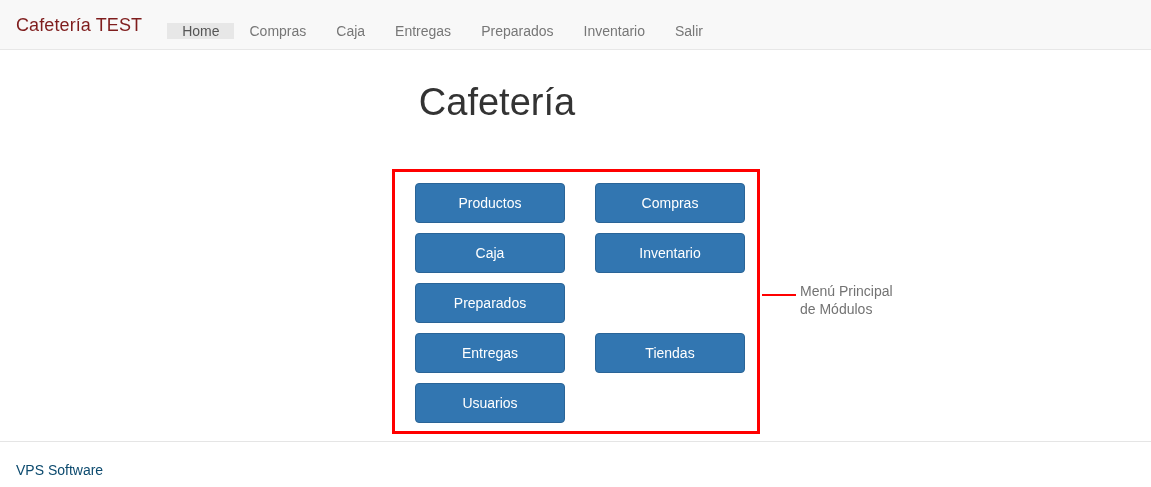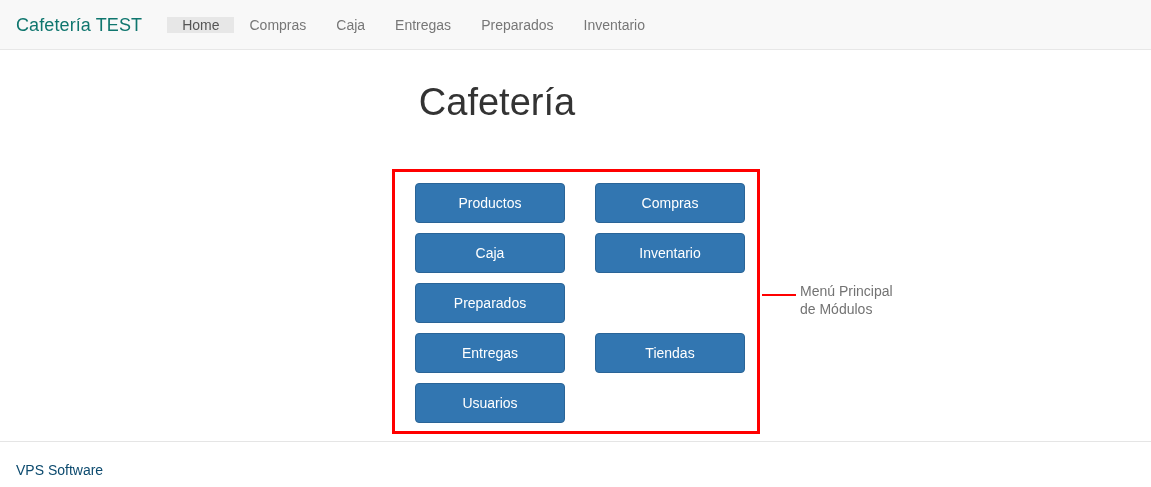--- a/index.html
+++ b/index.html
@@ -25,28 +25,28 @@
     border-bottom: 1px solid #e7e7e7;
     box-sizing: border-box;
     display: flex;
     align-items: stretch;
   }
   .navbar-brand {
     display: flex;
     align-items: center;
     padding: 0 15px 0 16px;
     font-size: 18px;
-    color: #0f766e;
+    color: #7f1d1d;
     line-height: 1;
     white-space: nowrap;
     letter-spacing: 0.1px;
   }
   .nav-list {
     display: flex;
-    align-items: center;
+    align-items: flex-end;
     list-style: none;
     margin: 0;
     padding: 10px;
   }
   .nav-item {
     display: flex;
     align-items: center;
     padding: 0 15px;
     font-size: 14px;
     color: #777777;
@@ -160,20 +160,21 @@
 
 <div class="navbar">
   <a class="navbar-brand">Cafetería TEST</a>
   <ul class="nav-list">
     <li class="nav-item active">Home</li>
     <li class="nav-item">Compras</li>
     <li class="nav-item">Caja</li>
     <li class="nav-item">Entregas</li>
     <li class="nav-item">Preparados</li>
     <li class="nav-item">Inventario</li>
+    <li class="nav-item">Salir</li>
   </ul>
 </div>
 
 <h1 class="page-title">Cafetería</h1>
 
 <div class="menu-panel">
   <div class="menu-grid">
     <div class="menu-col">
       <button class="menu-btn">Productos</button>
       <button class="menu-btn">Caja</button>

